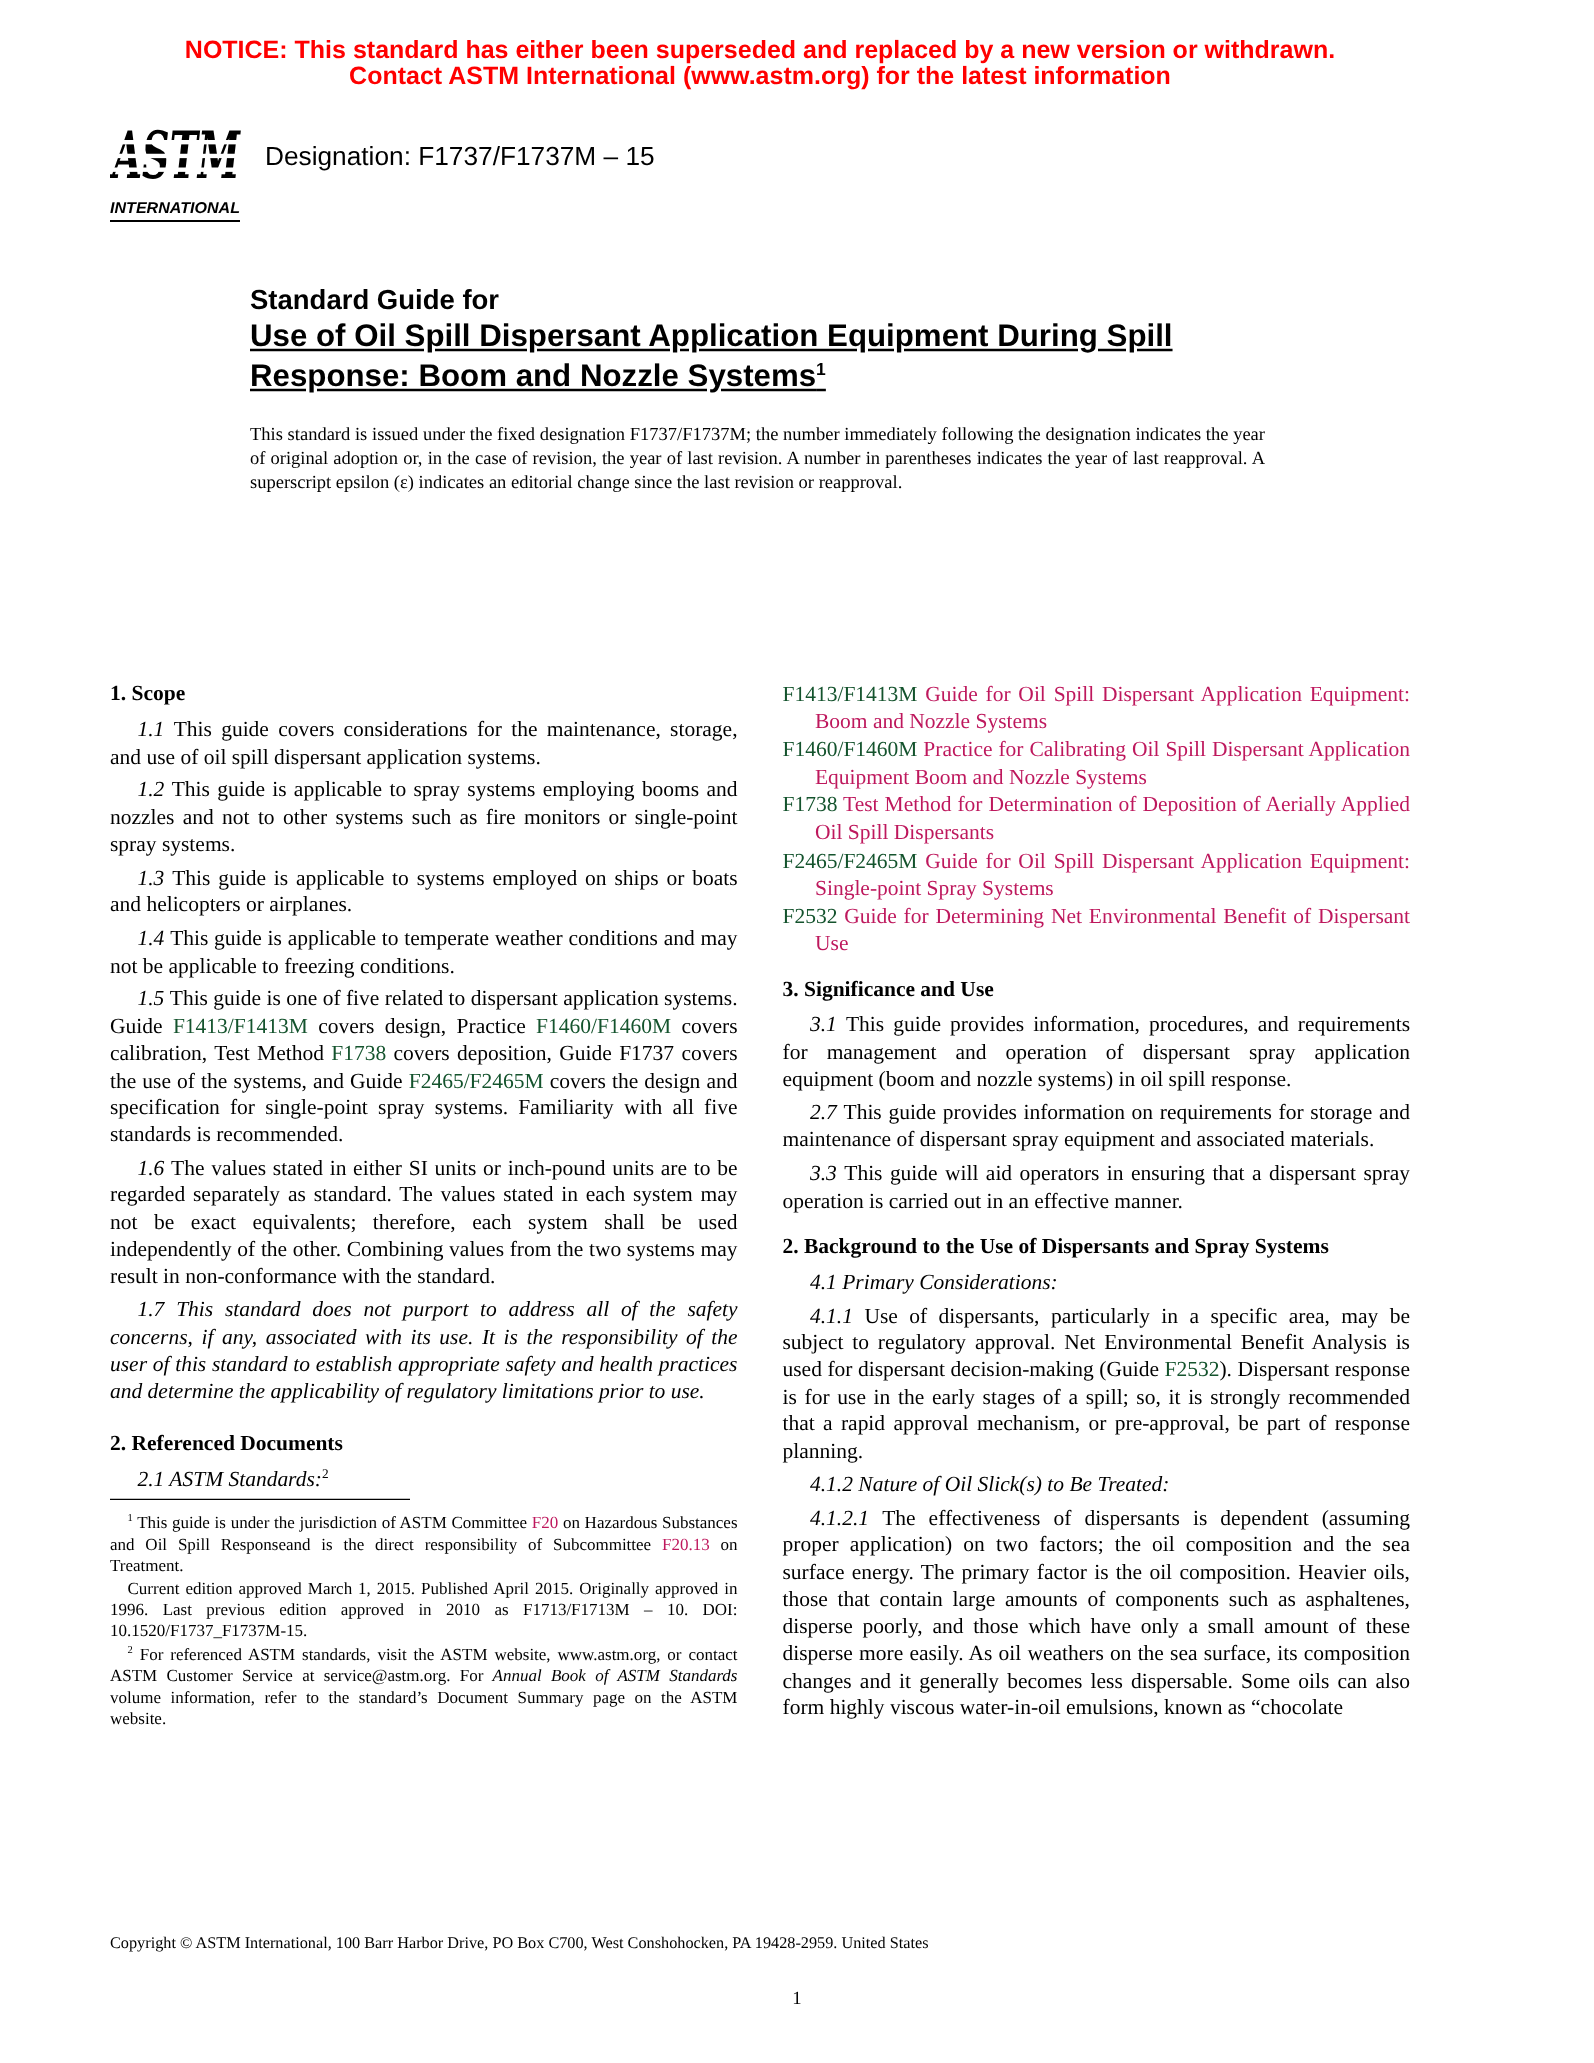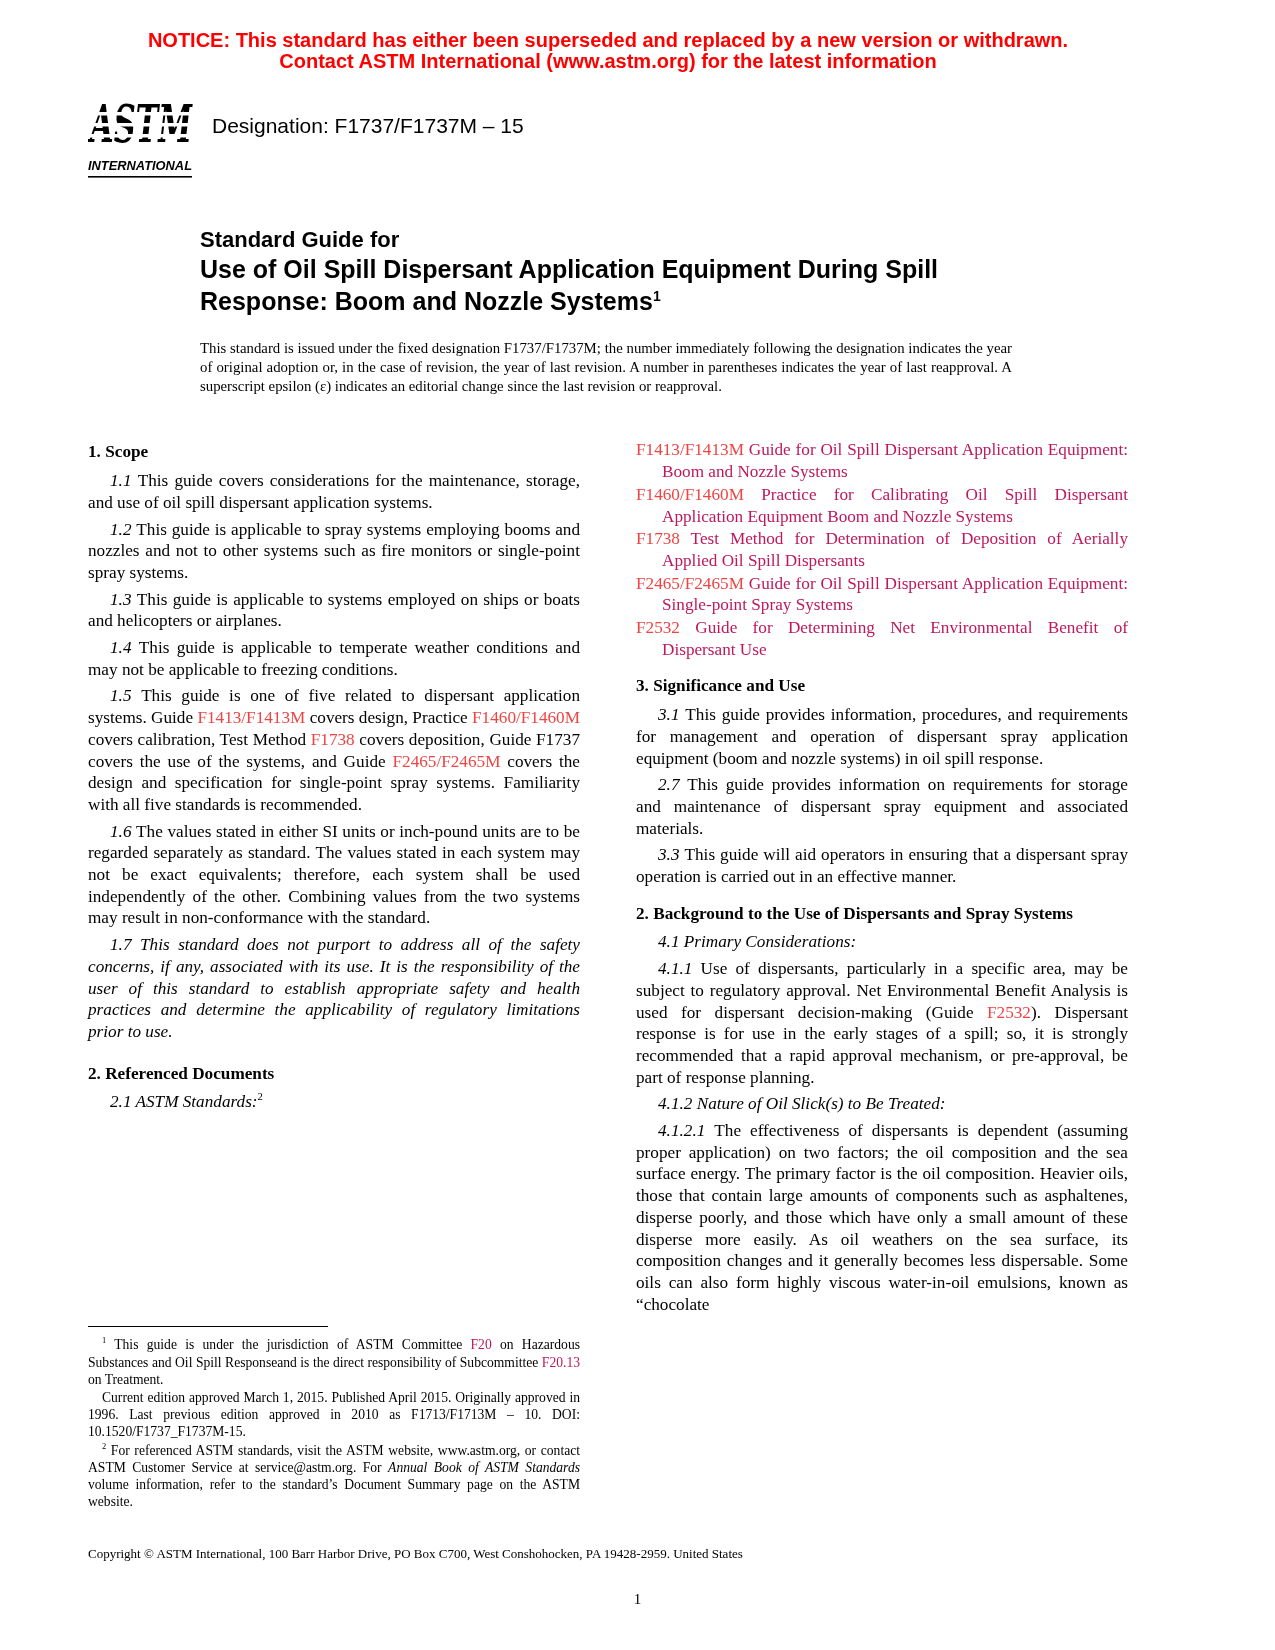--- a/index.html
+++ b/index.html
@@ -14,27 +14,27 @@
     text-align:center; font-size:20px; line-height:21px; width:1040px;
   }
   .header { margin-top:24px; display:flex; align-items:flex-start; height:100px; }
   .logo { width:108px; height:96px; flex:0 0 auto; }
   .designation {
     font-family:"Liberation Sans", sans-serif; font-weight:normal;
     font-size:21px; margin-left:16px; margin-top:18px;
   }
   .titleblock { margin-left:112px; margin-top:30px; font-family:"Liberation Sans", sans-serif; font-weight:bold; }
   .t1 { font-size:22px; line-height:27px; }
-  .t2 { font-size:25px; line-height:32px; width:800px; }
+  .t2 { font-size:25px; line-height:32px; width:800px;text-decoration:underline; }
   .t2 sup { font-size:14px; }
   .issue-note {
     margin-left:112px; width:812px; margin-top:22px;
     font-size:14.8px; line-height:18.8px; text-align:justify;
   }
-  .cols { margin-top:44px; display:flex; gap:56px; height:1072px; width:1040px; }
+  .cols { margin-top:32px; display:flex; gap:36px; height:1072px; width:1040px;align-items:center; }
   .col { width:502px; }
   .col-left { display:flex; flex-direction:column; }
   .sec-h {
     font-size:17.2px; font-weight:bold; margin:15px 0 7px;
     padding-left:22px; text-indent:-22px; line-height:21.7px;
   }
   .sec-h.first { margin-top:2px; }
   .body-p {
     font-size:17.2px; line-height:21.7px; text-align:justify;
     text-indent:22px; margin-bottom:5px;
@@ -42,21 +42,21 @@
   .std-item {
     font-size:17.2px; line-height:21.7px; text-align:justify;
     padding-left:26px; text-indent:-26px; margin-bottom:1px;
   }
   .fn-block { margin-top:auto; }
   .fn-sep { width:240px; border-top:1px solid #000; margin-bottom:9px; }
   .fn { font-size:13.6px; line-height:17.2px; text-align:justify; text-indent:14px; margin-bottom:1px; }
   .footer-copyright { position:absolute; left:88px; bottom:88px; font-size:13px;margin-top:40px; }
   .page-number { position:absolute; left:0; bottom:42px; width:1275px; text-align:center; font-size:15px; }
   .it { font-style:italic; }
-  .lnk-red { color:#ef4444; cursor:pointer;font-family:Liberation Serif, serif; }
+  .lnk-red { color:#14532d; cursor:pointer;font-family:Liberation Serif, serif; }
   .lnk-blue { color:#be185d; cursor:pointer; }
   sup { font-size:0.62em; line-height:0; }
 </style>
 </head>
 <body>
 
 <div class="page">
 
   <div class="notice">
     <div>NOTICE: This standard has either been superseded and replaced by a new version or withdrawn.</div>

